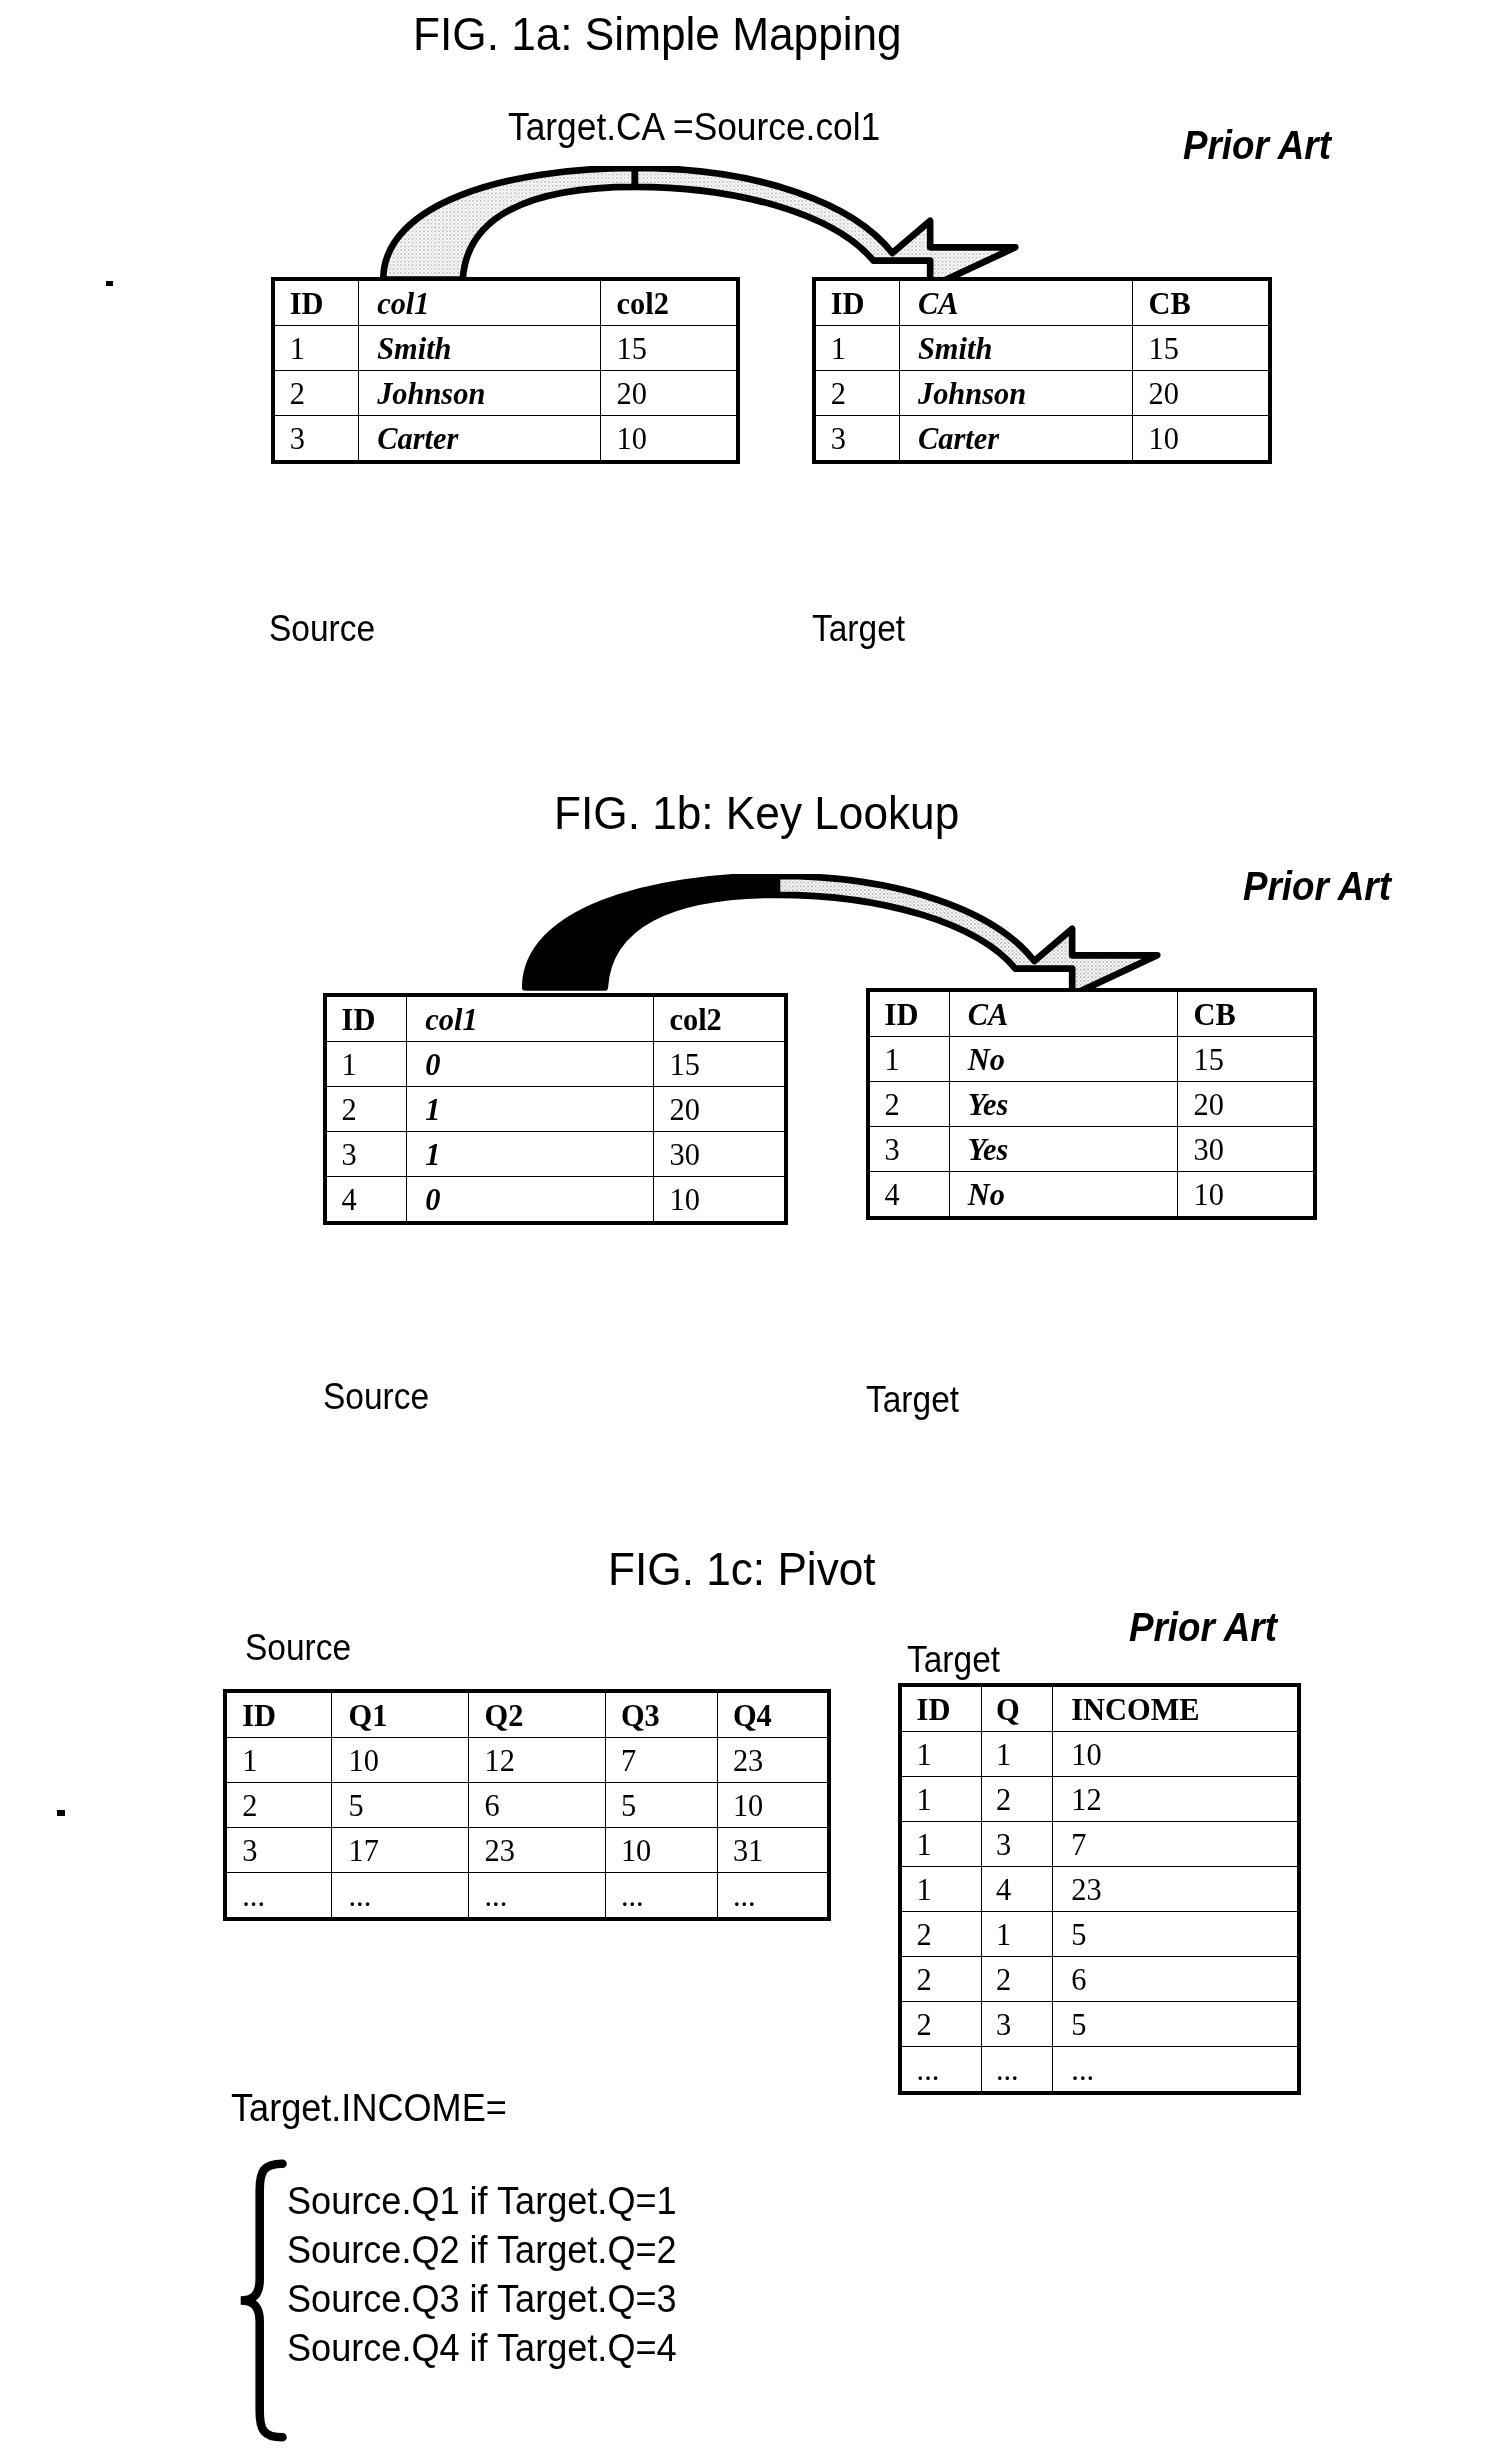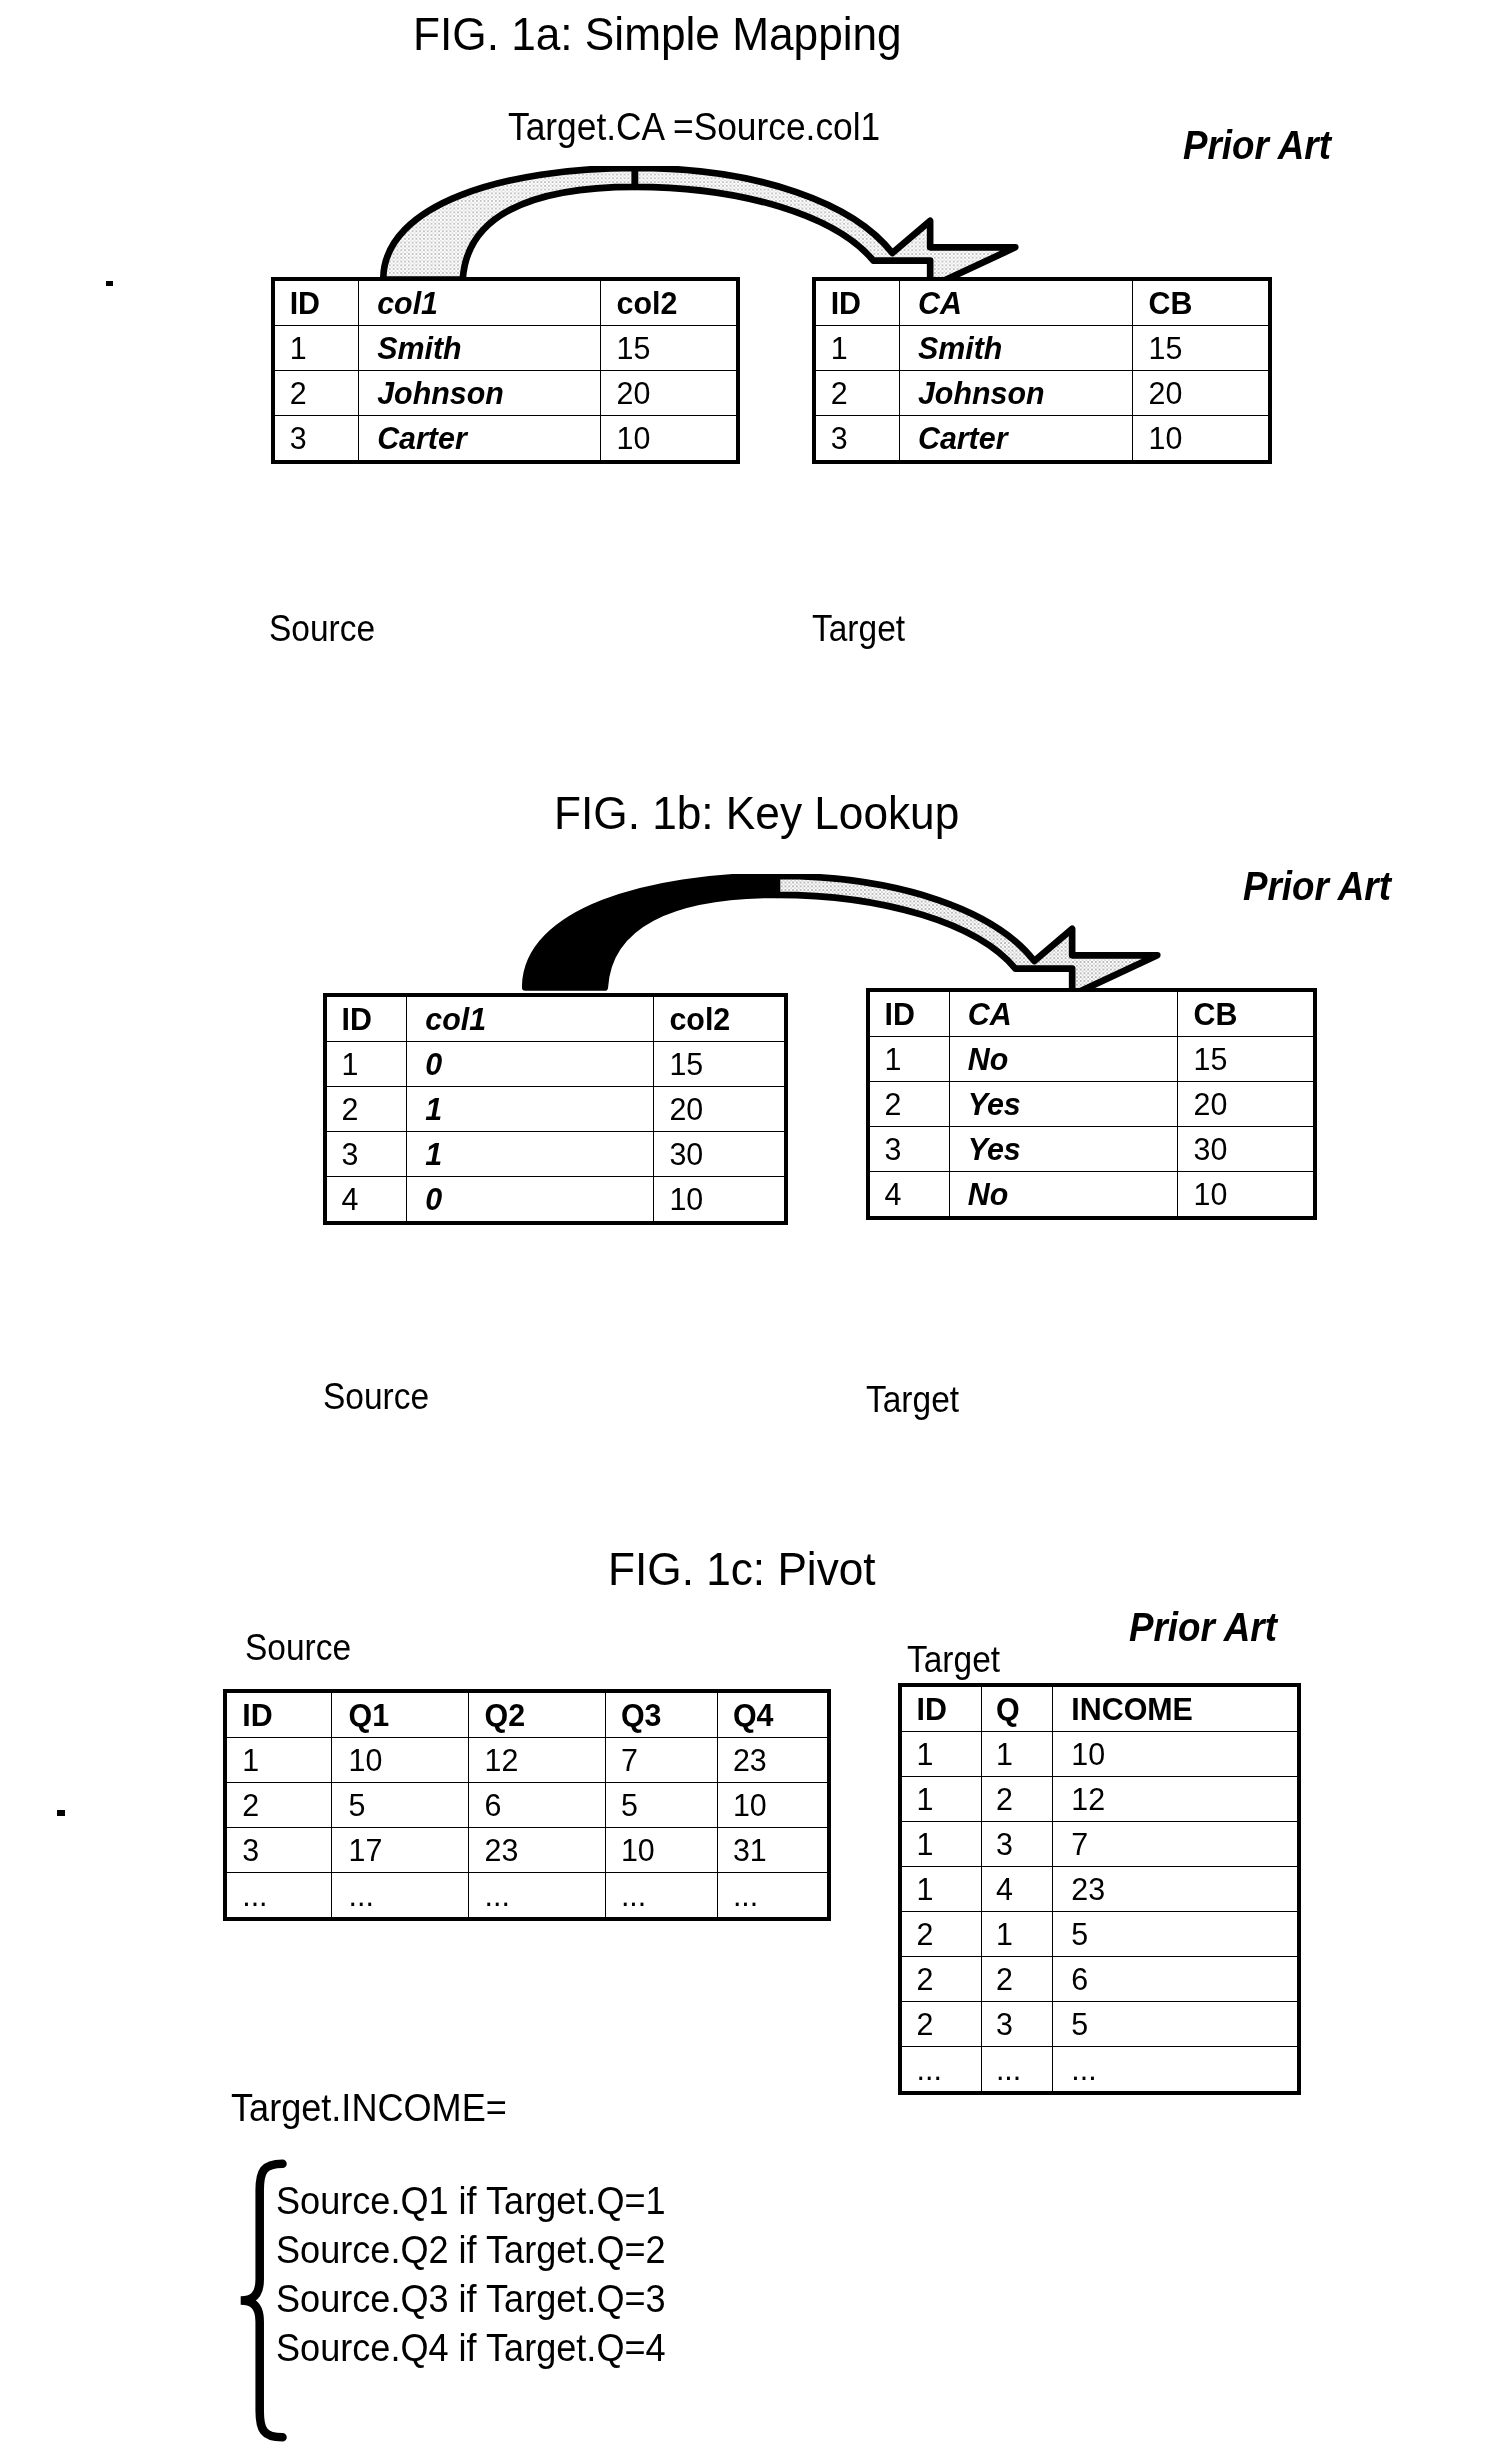--- a/index.html
+++ b/index.html
@@ -47,20 +47,21 @@
     transform: scaleX(0.93);
     transform-origin: left center;
   }
 
   
   table.fig-table {
     border-collapse: collapse;
     border: 4.7px solid #000;
     background: #fff;
     table-layout: fixed;
+    font-family: Liberation Serif, serif;
   }
   table.fig-table td {
     border: 1.9px solid #000;
     font-size: 32px;
     padding: 0 0 0 13.3px;
     height: 44px;
     vertical-align: middle;
     white-space: nowrap;
     transform: scaleX(0.95);
   }
@@ -384,21 +385,21 @@
 
 <div class="abs" style="left:231px; top:2087px; font-size:38px; white-space:nowrap; transform:scaleX(0.95); transform-origin:left center;">Target.INCOME=</div>
 
 <div class="abs" style="left:235px; top:2158px;">
   <svg class="brace-svg" width="57" height="285" viewBox="0 0 60 300" xmlns="http://www.w3.org/2000/svg">
     <path d="M 50 6 C 30 6 26 14 26 34 L 26 128 C 26 145 18 150 6 150 C 18 150 26 155 26 172
              L 26 266 C 26 286 30 294 50 294" fill="none" stroke="#000000" stroke-width="9" stroke-linecap="round"></path>
   </svg>
 </div>
 
-<div class="abs" style="left:276px; top:2177px;">
+<div class="abs" style="left:287px; top:2177px;">
   <div class="brace-line">Source.Q1 if Target.Q=1</div>
   <div class="brace-line">Source.Q2 if Target.Q=2</div>
   <div class="brace-line">Source.Q3 if Target.Q=3</div>
   <div class="brace-line">Source.Q4 if Target.Q=4</div>
 </div>
 
 <div class="abs speck" style="left:57px; top:1810px; width:7.6px; height:5.7px;"></div>
 
 
 </body></html>

